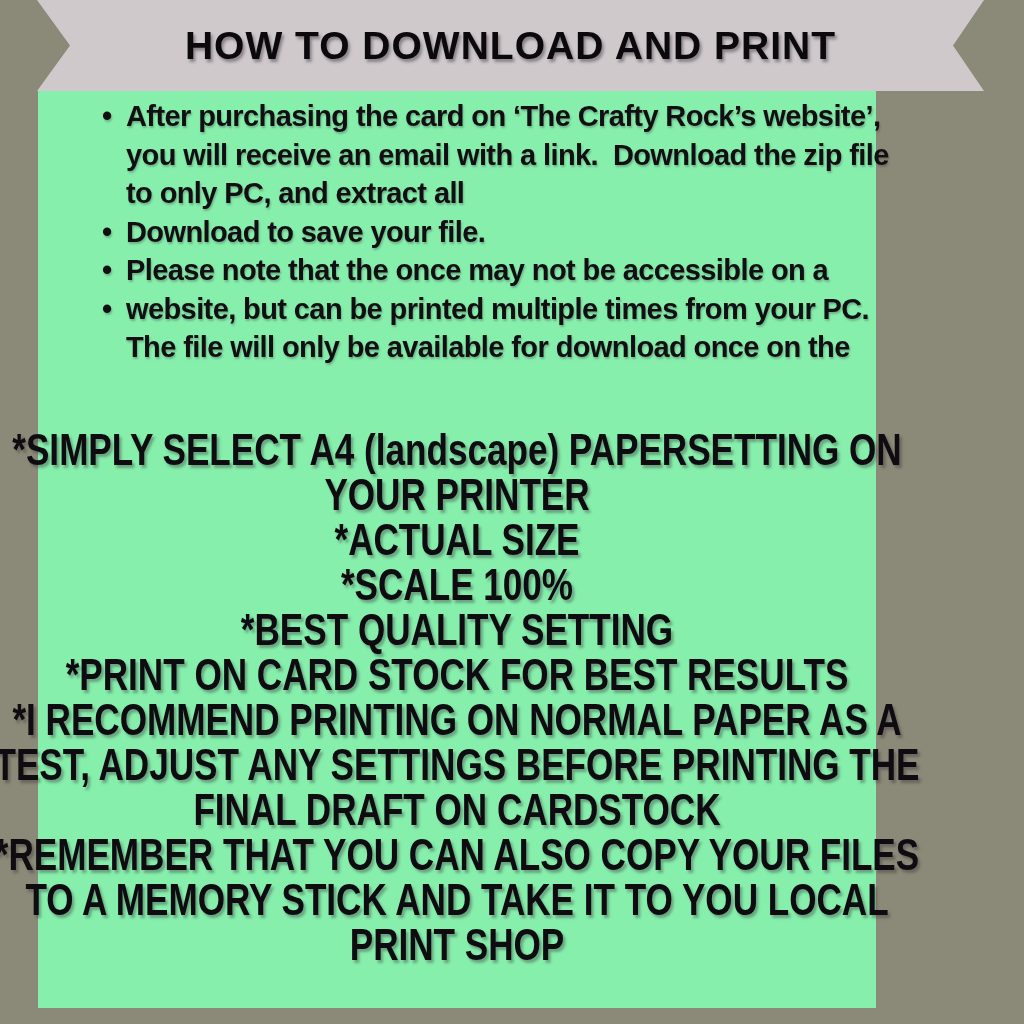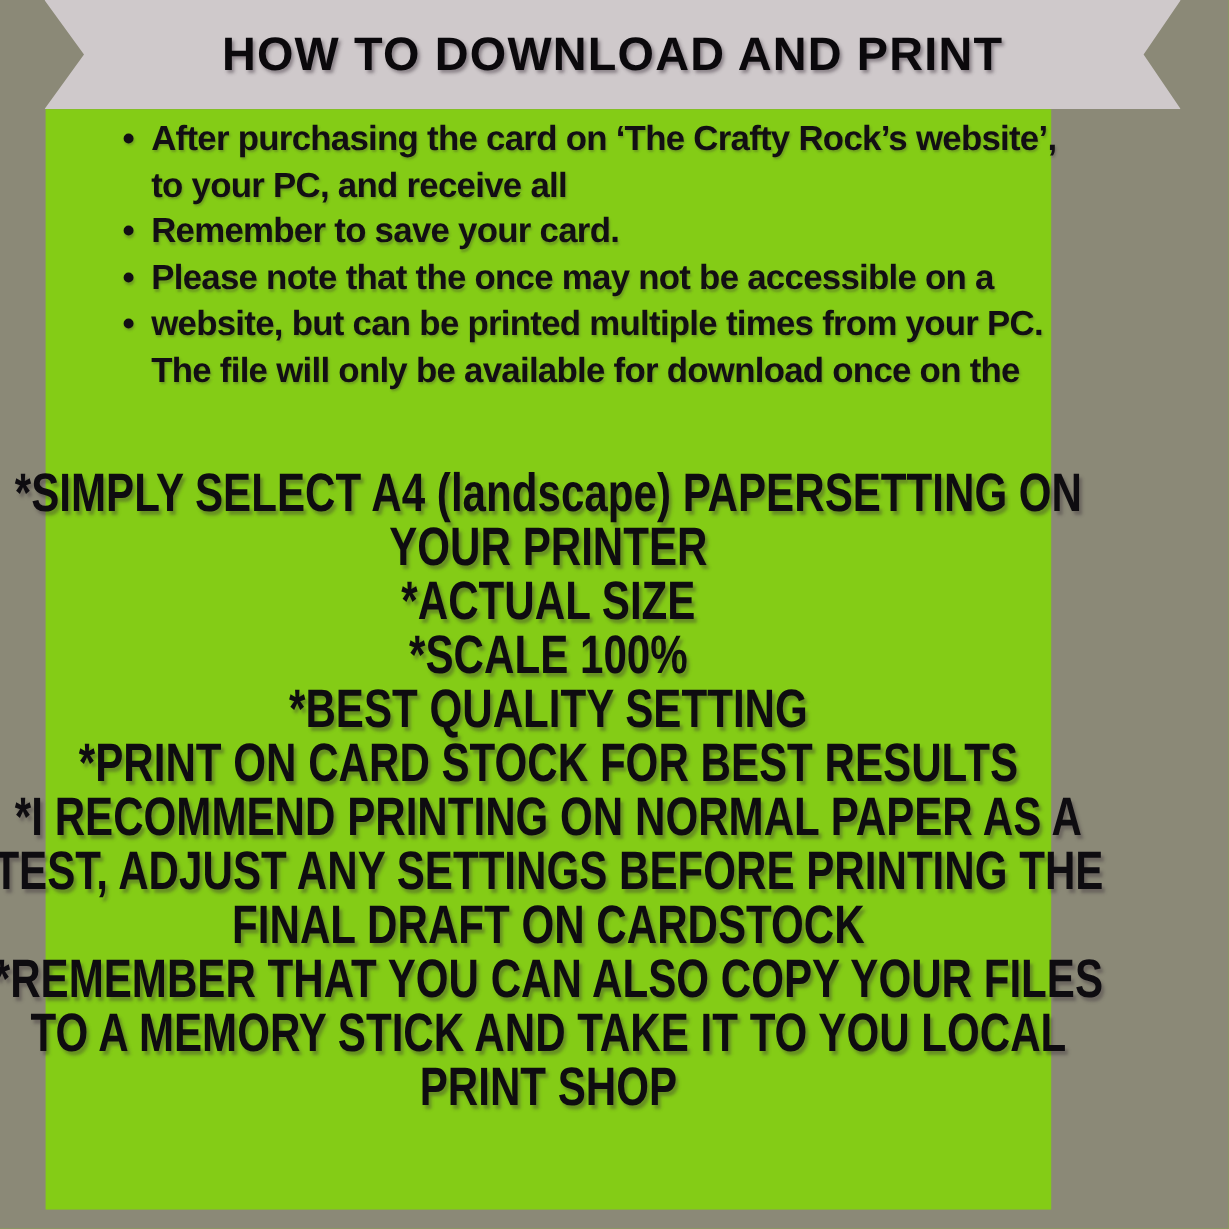--- a/index.html
+++ b/index.html
@@ -41,21 +41,21 @@
     white-space: pre;
     text-shadow: 2px 3px 3px rgba(55, 45, 55, 0.45);
   }
   
   .panel {
     position: absolute;
     left: 38px;
     top: 91px;
     width: 838px;
     height: 917px;
-    background: #84cc16;
+    background: #86efac;
   }
   ul.instructions {
     list-style: none;
     margin: 6px 0 0 0;
     padding: 0 30px 0 64px;
   }
   ul.instructions li {
     display: flex;
     font-size: 29px;
     letter-spacing: -0.6px;
@@ -97,27 +97,28 @@
     <h1>HOW TO DOWNLOAD AND PRINT</h1>
   </div>
 
   <div class="panel">
 
     <ul class="instructions">
       <li>
         <span class="dot"></span>
         <span class="li-text">
           <span class="ln">After purchasing the card on ‘The Crafty Rock’s website’,</span>
-          <span class="ln">to your PC, and receive all</span>
+          <span class="ln">you will receive an email with a link.  Download the zip file</span>
+          <span class="ln">to only PC, and extract all</span>
         </span>
       </li>
       <li>
         <span class="dot"></span>
         <span class="li-text">
-          <span class="ln">Remember to save your card.</span>
+          <span class="ln">Download to save your file.</span>
         </span>
       </li>
       <li>
         <span class="dot"></span>
         <span class="li-text">
           <span class="ln">Please note that the once may not be accessible on a</span>
         </span>
       </li>
       <li>
         <span class="dot"></span>

